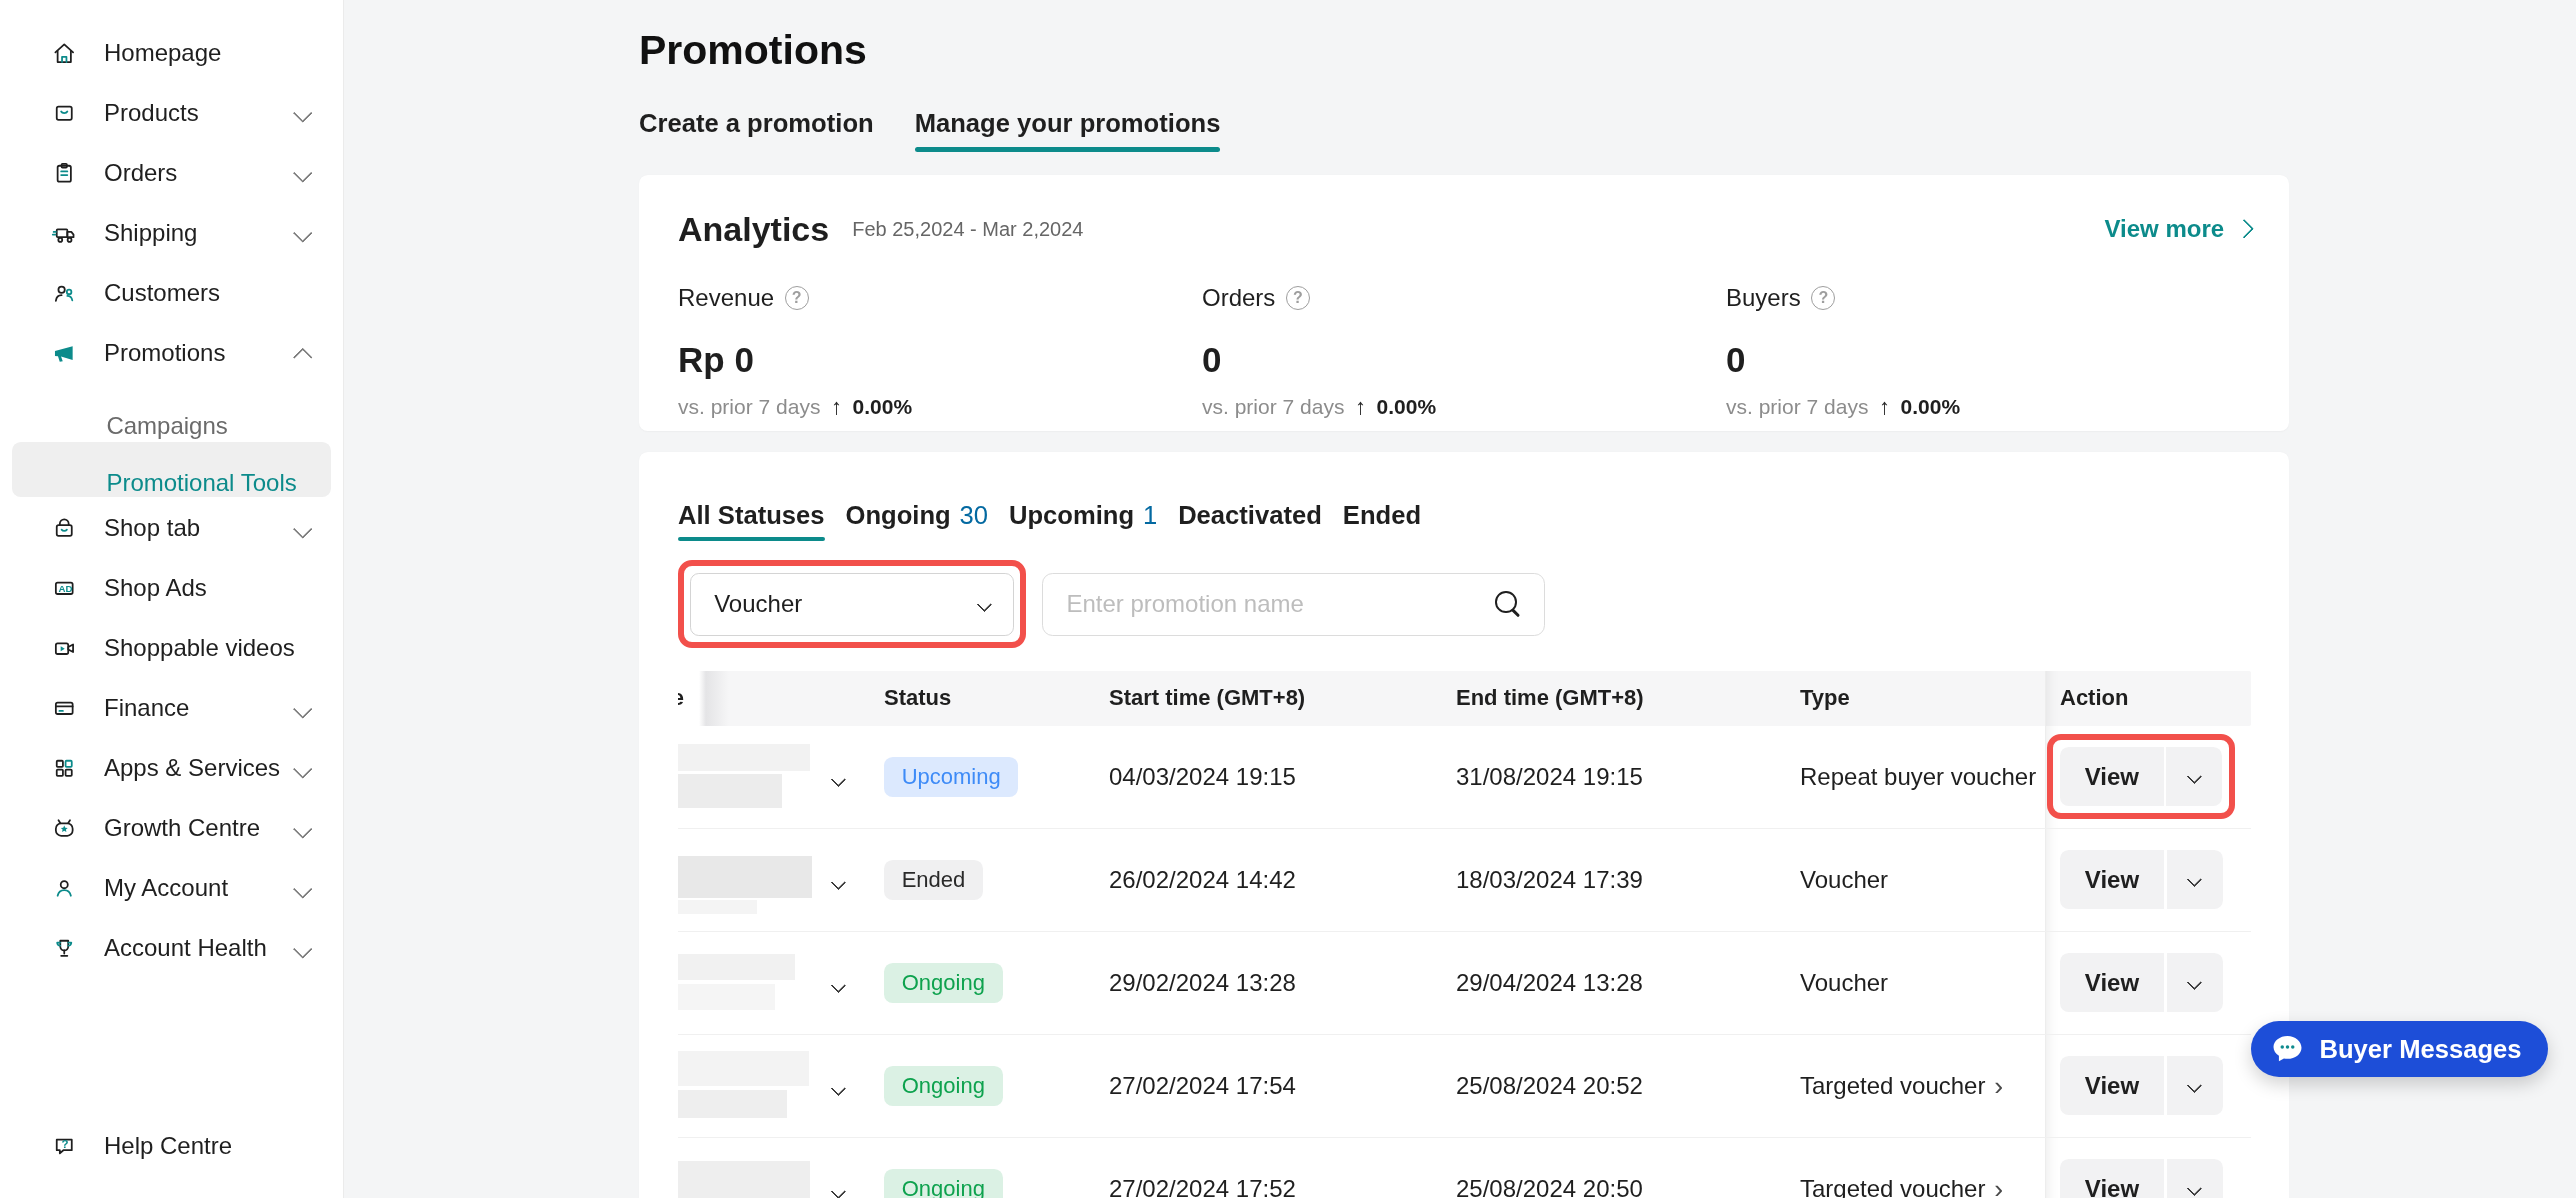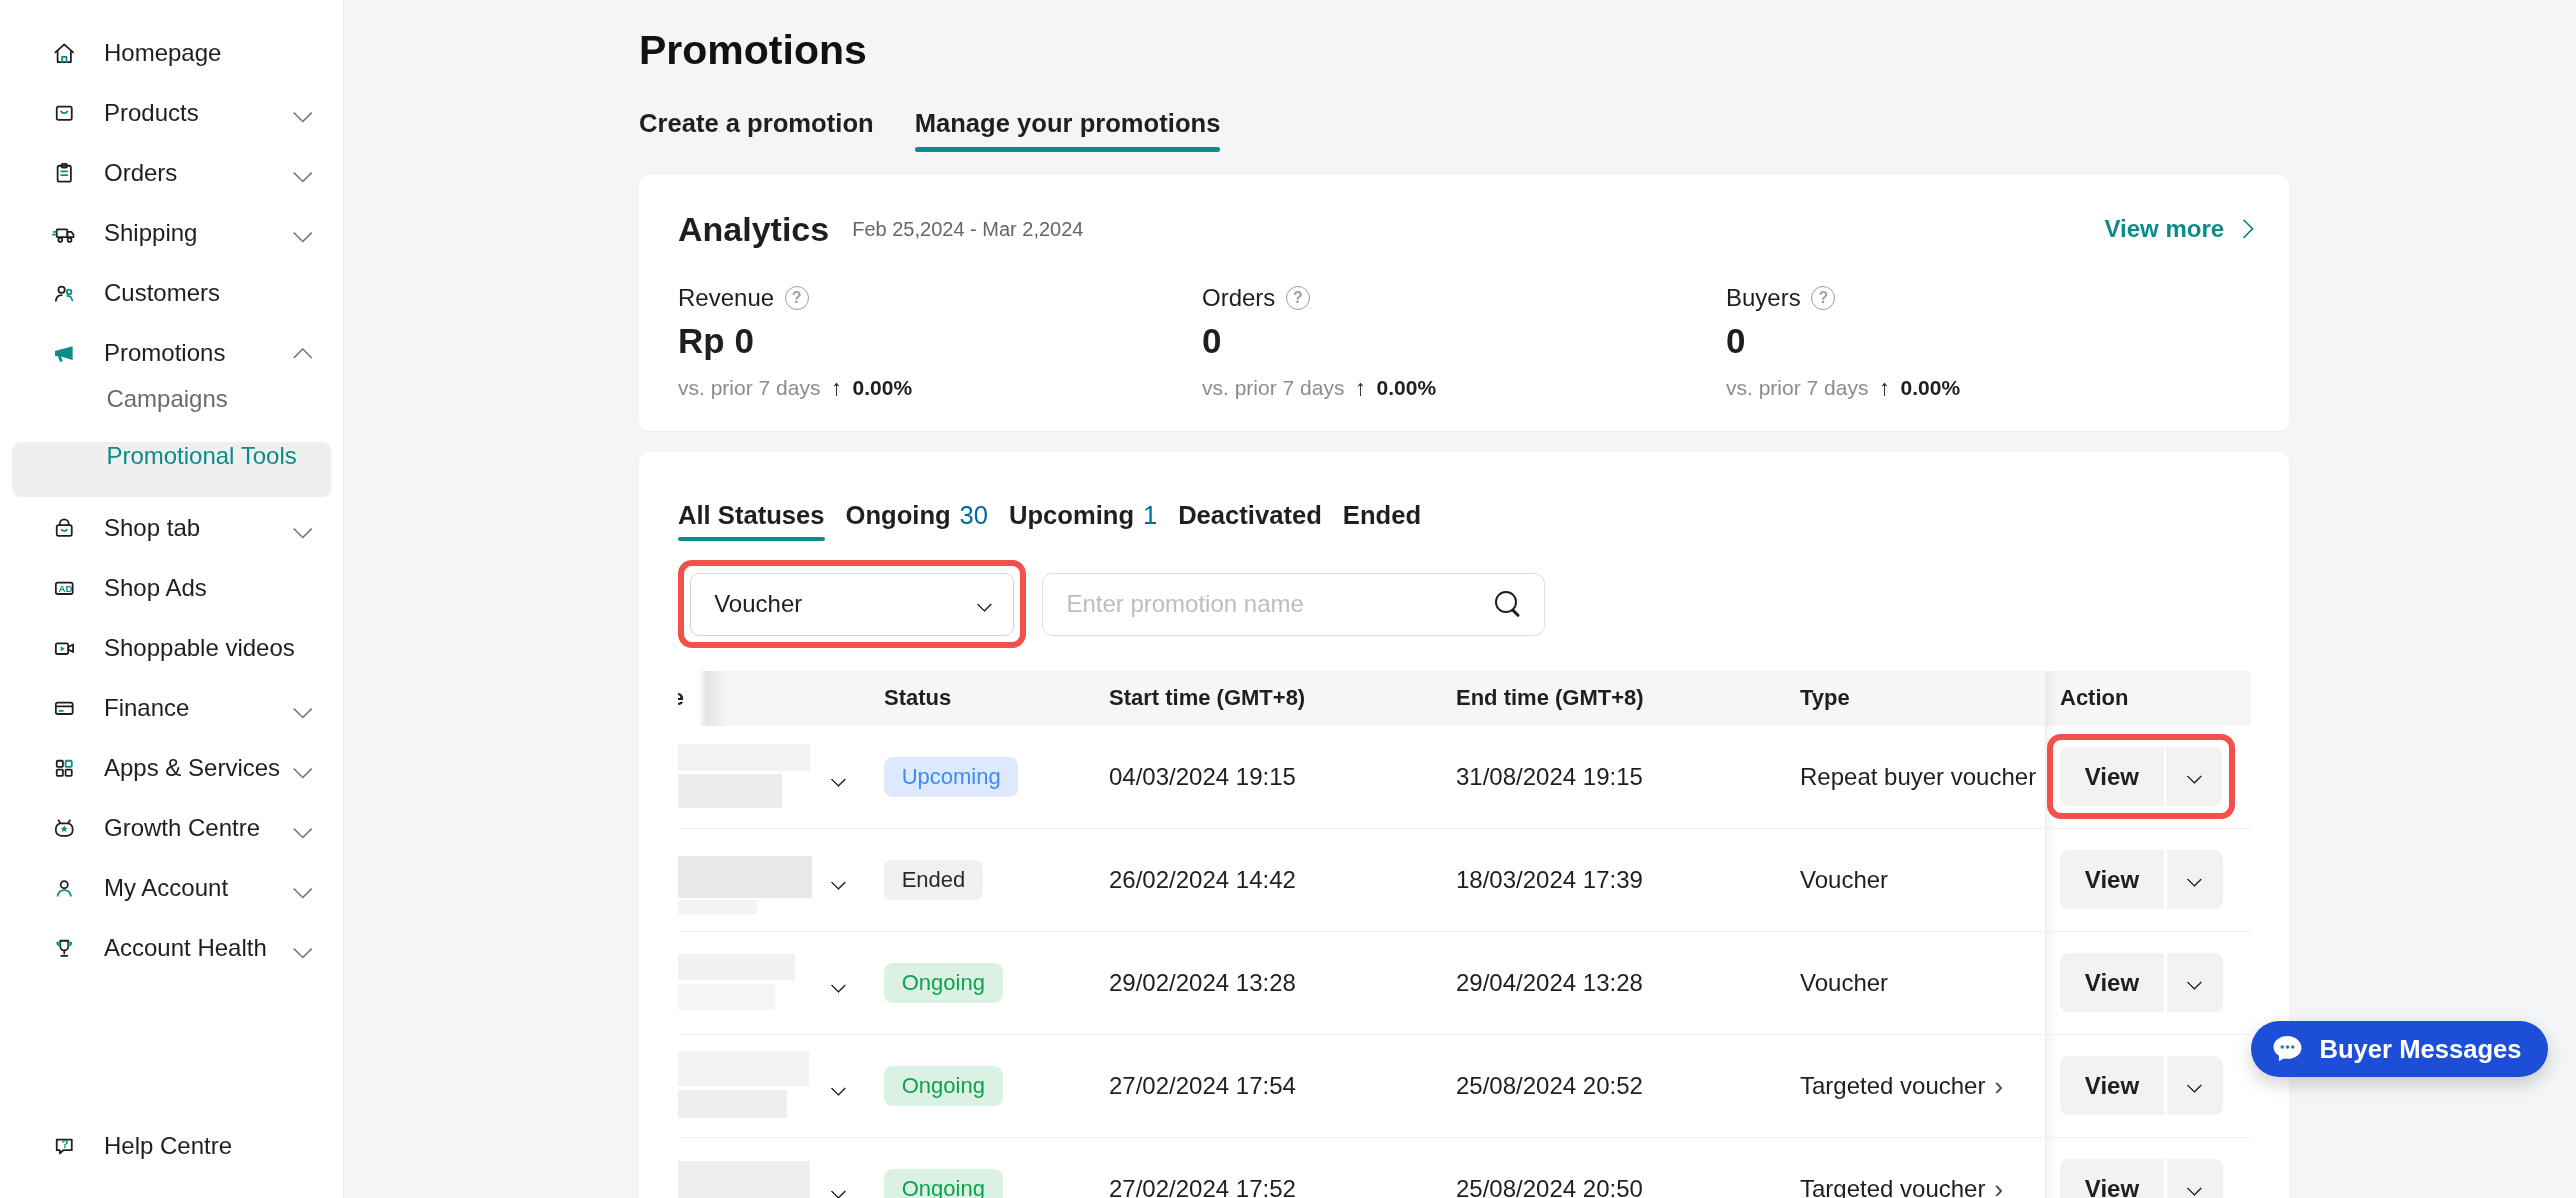--- a/index.html
+++ b/index.html
@@ -4,21 +4,21 @@
 <style>
   html,body{margin:0;padding:0;}
   body{font-family:"Liberation Sans", sans-serif; color:#1f1f1f;}
   .screen{position:relative;width:2576px;height:1199px;background:#f4f5f6;overflow:hidden;}
 
   
   .sidebar{position:absolute;left:0;top:0;bottom:0;width:344px;background:#fff;border-right:1.8px solid #ebebeb;box-sizing:border-box;padding-top:23px;}
   .s-item{height:60px;display:flex;align-items:center;padding:0 34px 0 49px;font-size:24px;color:#1f1f1f;cursor:pointer;}
   .s-item .s-ico{width:30px;height:30px;margin-right:25px;flex:0 0 auto;display:flex;align-items:center;justify-content:center;}
   .s-item .caret{margin-left:auto;}
-  .s-sub{height:55px;display:flex;align-items:flex-start;margin:1.8px 12.4px;padding-left:94px;font-size:24px;color:#6b6b6b;border-radius:8.8px;cursor:pointer;}
+  .s-sub{height:55px;display:flex;align-items:flex-end;margin:1.8px 12.4px;padding-left:94px;font-size:24px;color:#6b6b6b;border-radius:8.8px;cursor:pointer;}
   .s-sub.active{background:#efefef;color:#0c8b8b;}
   .s-help{position:absolute;left:0;bottom:23px;width:100%;}
 
   .caret{width:11.5px;height:11.5px;border-right:2.6px solid #7a7a7a;border-bottom:2.6px solid #7a7a7a;transform:rotate(45deg);border-radius:0.9px;display:inline-block;}
   .caret.up{transform:rotate(-135deg);margin-top:8.8px;}
   .caret.small{width:8.8px;height:8.8px;border-color:#3a3a3a;}
   .caret.teal{border-color:#0c8b8b;}
   .caret.right{transform:rotate(-45deg);}
 
   svg .ln{fill:none;stroke:#1f1f1f;stroke-width:2;stroke-linecap:round;stroke-linejoin:round;}
@@ -40,21 +40,21 @@
   
   .analytics{margin-top:23px;height:256px;padding:35px 39px;}
   .card-head{display:flex;align-items:center;}
   .a-title{font-size:34px;font-weight:700;}
   .a-range{font-size:20px;color:#666;margin-left:23px;}
   .view-more{margin-left:auto;display:flex;align-items:center;gap:12.4px;color:#0c8b8b;font-size:24px;font-weight:700;cursor:pointer;}
   .metrics{display:flex;margin-top:35px;}
   .metric{width:535px;}
   .m-label{display:flex;align-items:center;gap:10.6px;font-size:24px;}
   .q-ico{width:24px;height:24px;border:1.8px solid #9e9e9e;border-radius:50%;color:#9e9e9e;font-size:16px;font-weight:700;display:flex;align-items:center;justify-content:center;box-sizing:border-box;}
-  .m-value{font-size:35px;font-weight:700;margin-top:9px;}
+  .m-value{font-size:35px;font-weight:700;margin-top:28px;}
   .m-sub{display:flex;align-items:center;gap:10.6px;margin-top:14px;font-size:21px;color:#8c8c8c;}
   .up-arrow{color:#2a2a2a;font-weight:700;font-size:22px;}
   .m-change{color:#1f1f1f;font-weight:700;}
 
   
   .panel{margin-top:21px;min-height:795px;padding:49px 39px 0;position:relative;}
   .status-tabs{display:flex;gap:21px;}
   .stab{font-size:25.6px;font-weight:700;padding-bottom:11.5px;position:relative;cursor:pointer;display:flex;align-items:baseline;}
   .stab .count{color:#0369a1;font-weight:400;margin-left:8.8px;}
   .stab.active::after{content:"";position:absolute;left:0;right:0;bottom:0;height:4.4px;border-radius:2.6px;background:#0c8b8b;}

